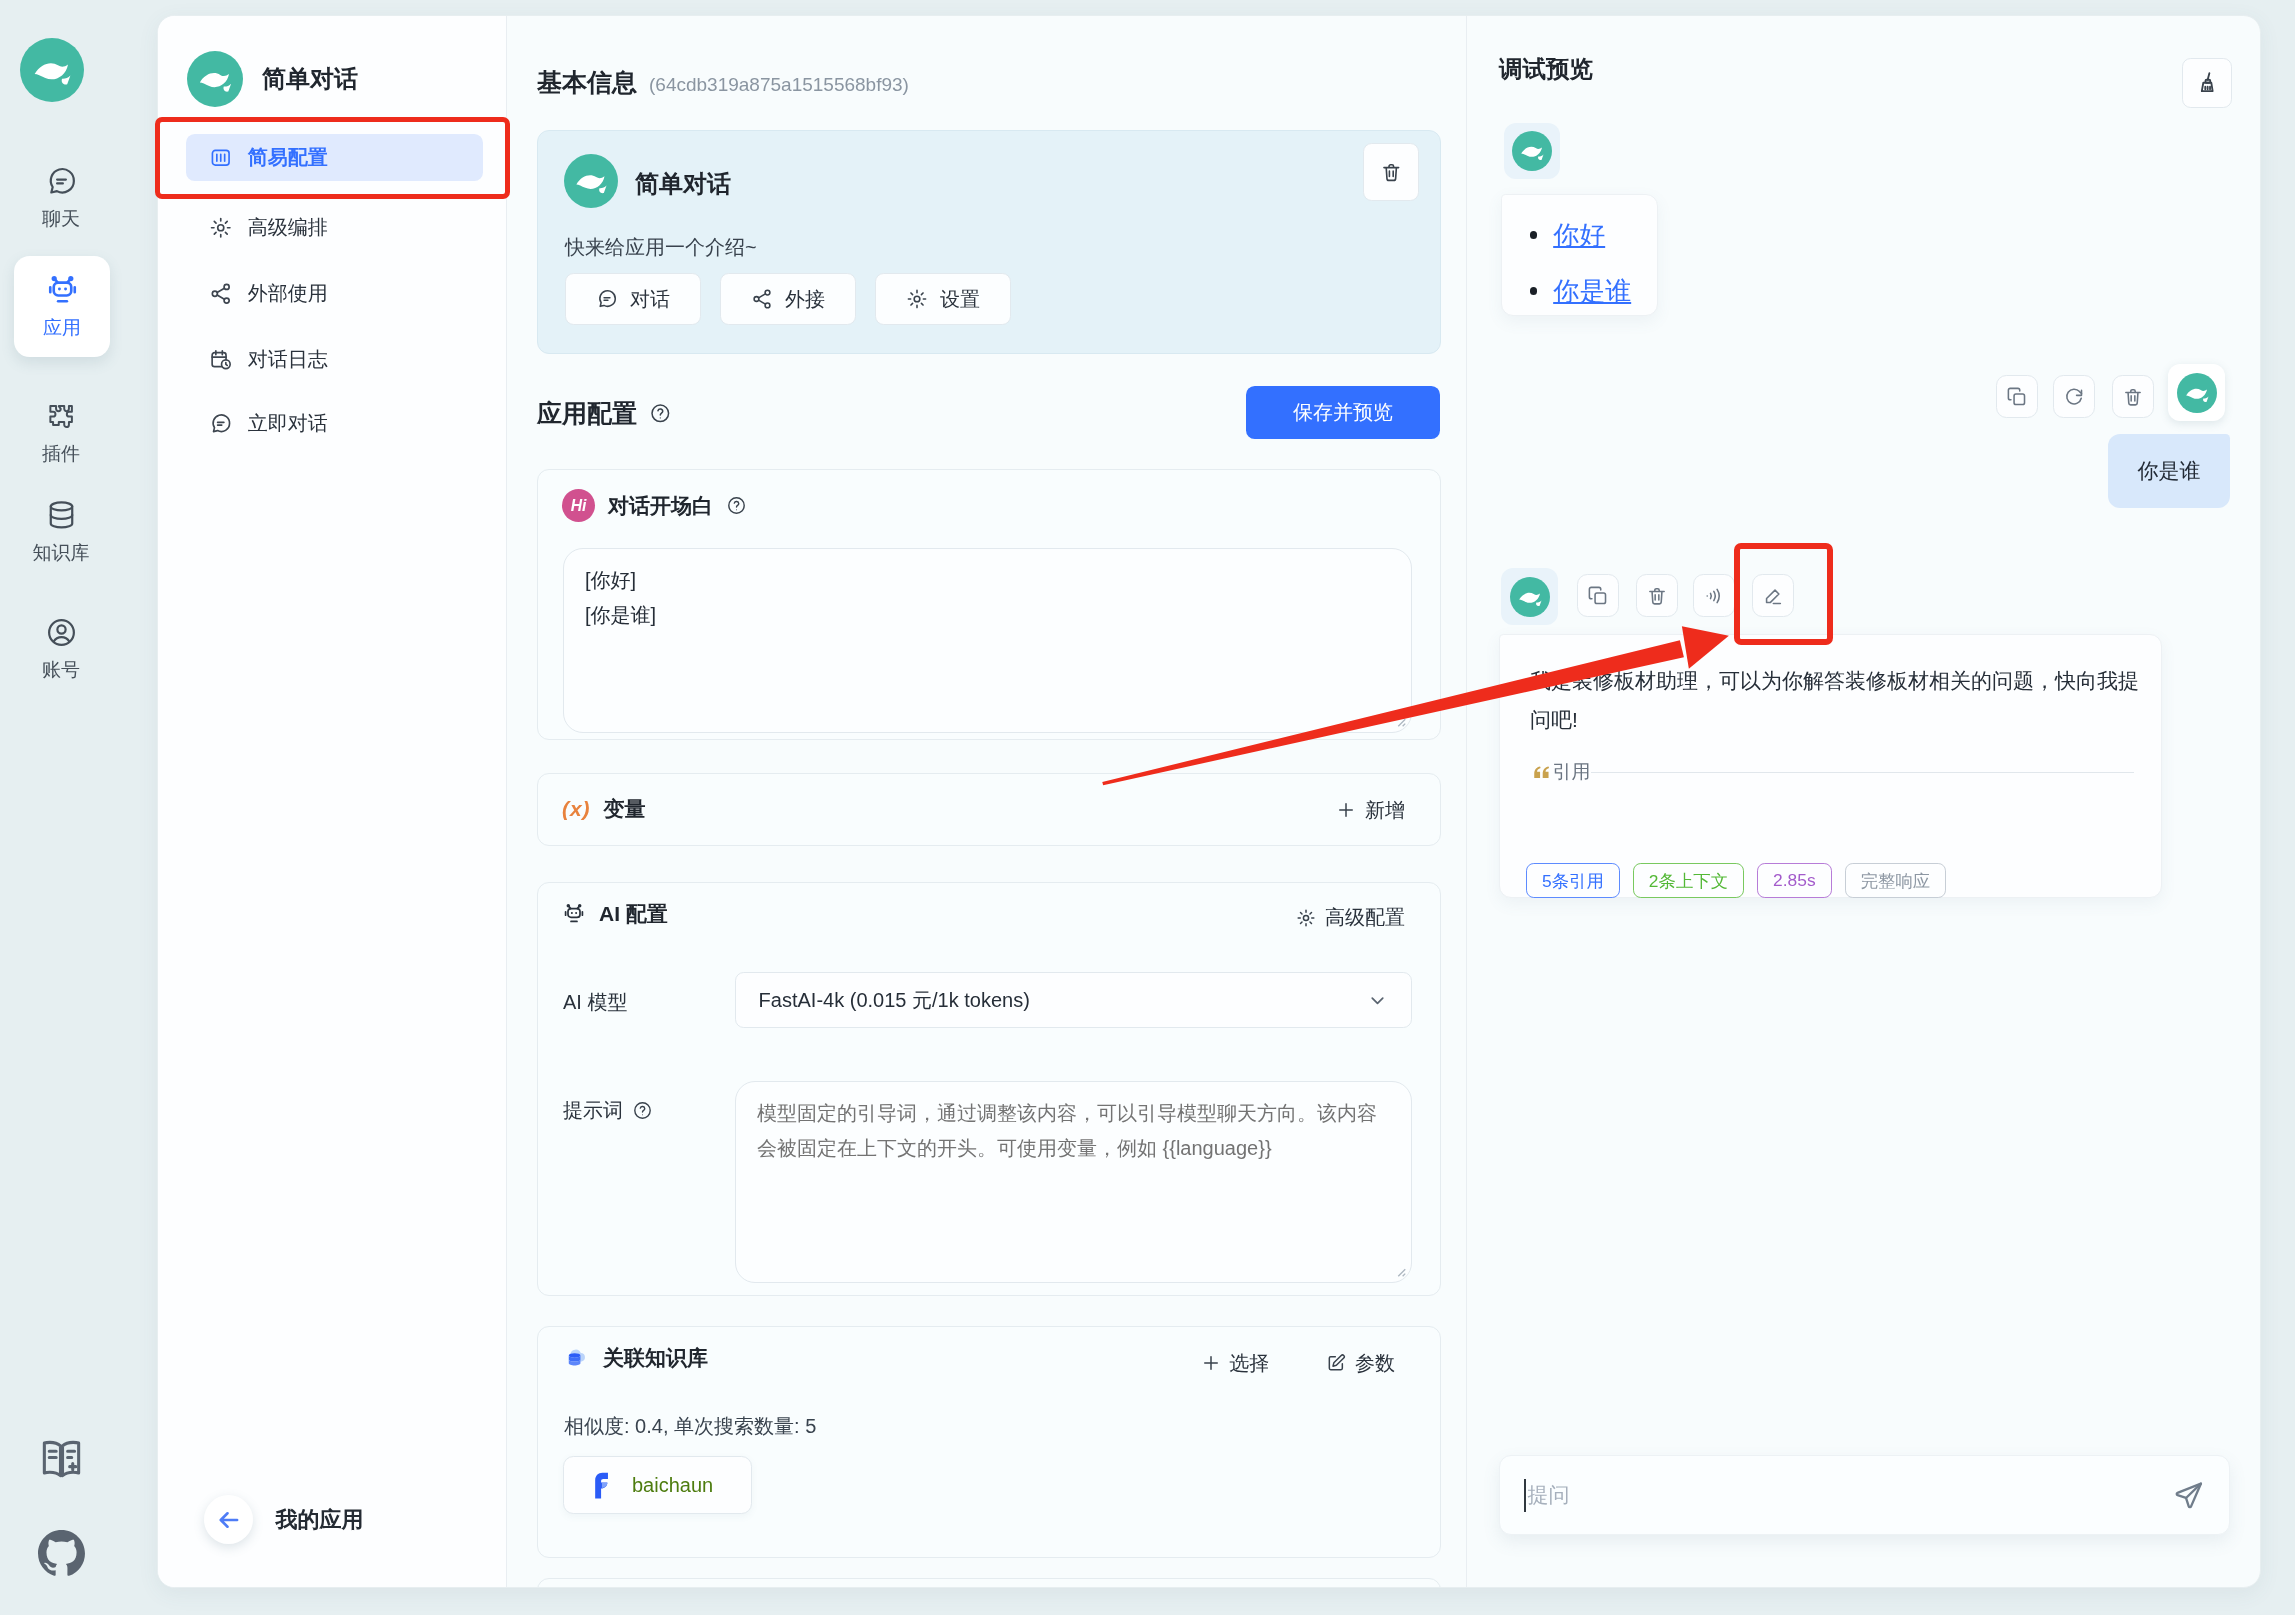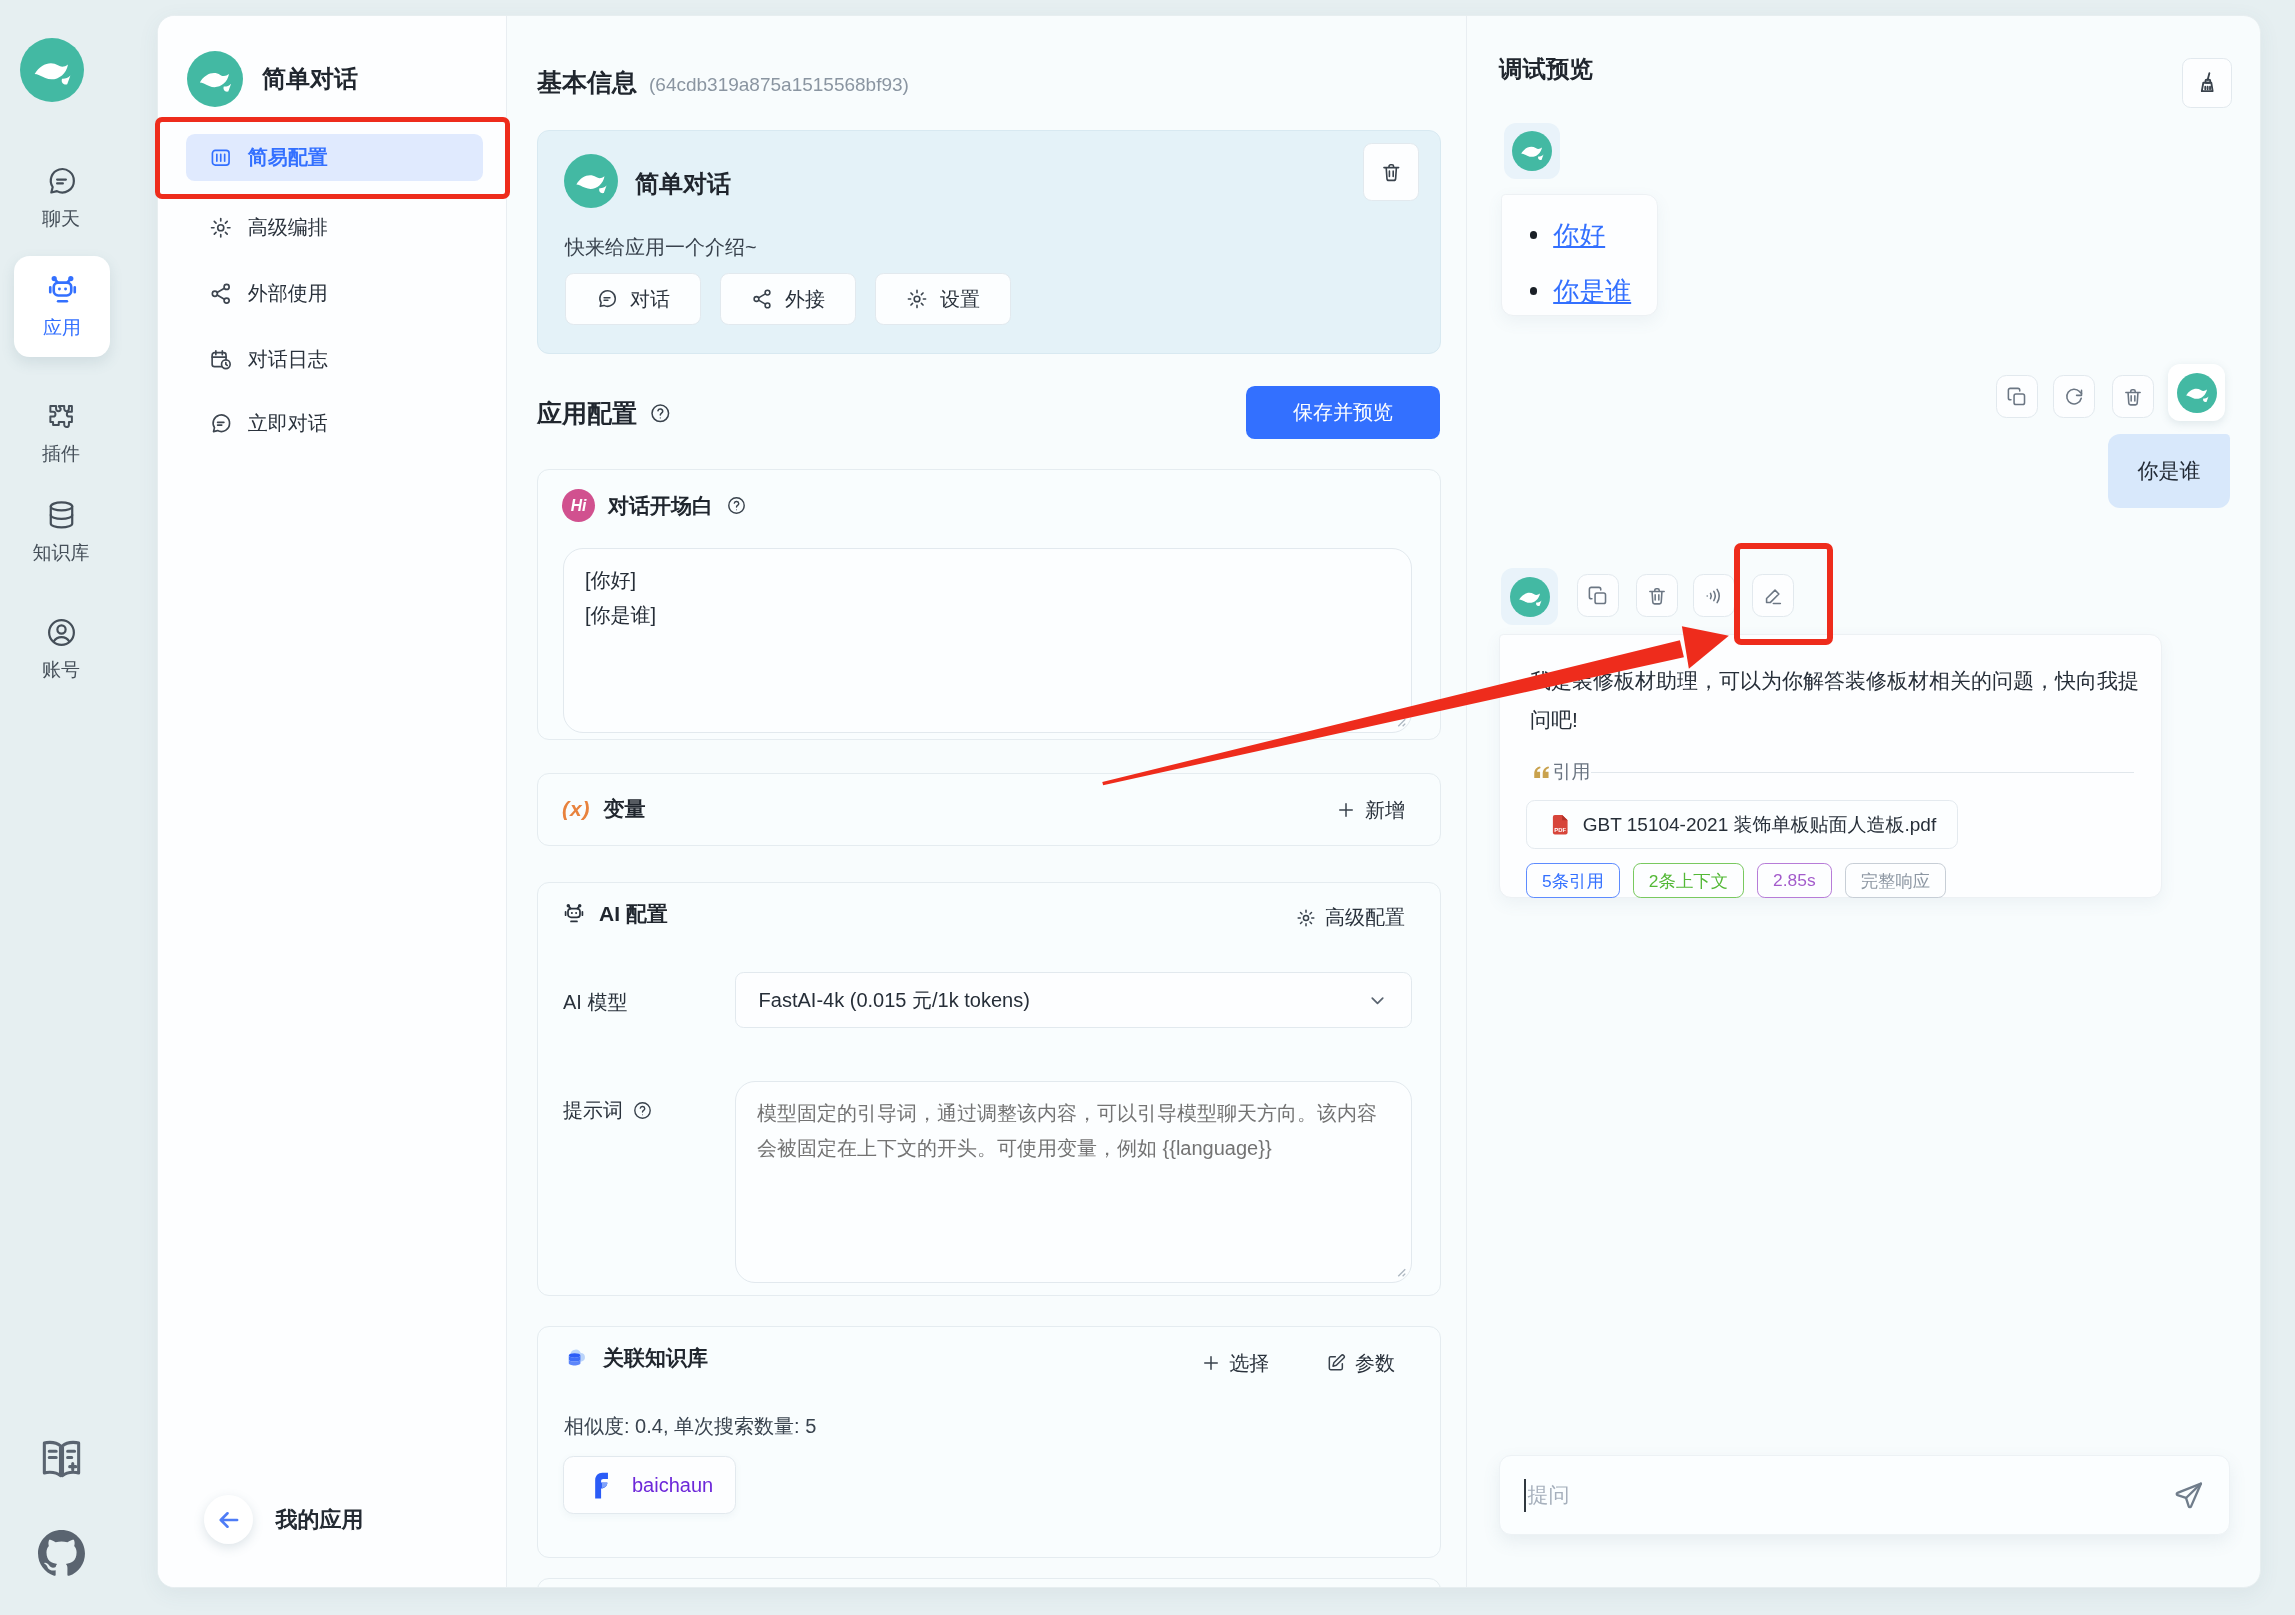--- a/index.html
+++ b/index.html
@@ -56,21 +56,21 @@
   .ta{position:absolute;inset:0;padding:14px 21px;font-size:20px;line-height:35px;color:#262E38;white-space:pre-wrap;box-sizing:border-box;font-family:"Liberation Sans","DejaVu Sans",sans-serif;cursor:text}
   .ta.ph{color:#737373}
   .grip{position:absolute;right:4.3px;bottom:4.3px;width:14px;height:14px;stroke:#AEB8C2;stroke-width:1.6;fill:none}
   .var-x{font-size:21px;font-weight:bold;font-style:italic;color:#E8823D;letter-spacing:0.9px}
   .link-btn{display:flex;align-items:center;gap:8.7px;font-size:20px;color:#2A323C;cursor:pointer}
   .link-btn svg{width:20px;height:20px;fill:none;stroke:#39424C;stroke-width:1.8;stroke-linecap:round;stroke-linejoin:round}
   .form-label{position:absolute;font-size:20px;color:#2A323C;display:flex;align-items:center;gap:8.7px}
   .select{position:absolute;height:56px;background:#FDFEFF;border:0.9px solid #E2E9EE;border-radius:8.7px;display:flex;align-items:center;justify-content:space-between;padding:0 22.6px;box-sizing:border-box;font-size:20px;color:#262E38;cursor:pointer}
   .select svg{width:21px;height:21px;fill:none;stroke:#5A6470;stroke-width:2;stroke-linecap:round;stroke-linejoin:round}
   .kb-info{position:absolute;left:26px;top:86px;font-size:20px;color:#39434E}
-  .kb-chip{position:absolute;left:25px;top:129px;height:56px;padding:0 22px 0 21px;display:flex;align-items:center;gap:14px;background:#FDFEFF;border:0.9px solid #E2E9EE;border-radius:10.4px;box-shadow:0 2.6px 7px rgba(90,115,135,.06);font-size:20px;color:#6d28d9;cursor:pointer}
+  .kb-chip{position:absolute;left:25px;top:129px;height:56px;padding:0 38px 0 21px;display:flex;align-items:center;gap:14px;background:#FDFEFF;border:0.9px solid #E2E9EE;border-radius:10.4px;box-shadow:0 2.6px 7px rgba(90,115,135,.06);font-size:20px;color:#4d7c0f;cursor:pointer}
   .kb-actions{position:absolute;right:45px;top:22.6px;display:flex;gap:57px}
   
   .dbg-title{position:absolute;left:32px;top:37px;font-size:23.5px;font-weight:bold;color:#20262E}
   .chip-avatar{display:flex;align-items:center;justify-content:center;border-radius:12px}
   .chip-avatar.bot{background:#E9F3FA}
   .chip-avatar.user{background:#FFFFFF;box-shadow:0 2.6px 8.7px rgba(80,110,130,.14)}
   .chip-avatar svg{width:40px;height:40px}
   .white-card{position:absolute;background:#FDFEFF;border:0.9px solid #EDF1F4;box-shadow:0 5.2px 15.7px rgba(90,120,140,.07);border-radius:12px;box-sizing:border-box}
   .welcome-list{padding:22.6px 8.7px 8.7px 12px;display:flex;flex-direction:column;gap:21px}
   .welcome-item{display:flex;align-items:center;gap:15.7px;font-size:26px}
@@ -564,26 +564,20 @@
 
       <div class="white-card" style="left:32px;top:618px;width:663px;height:264px;border-top-left-radius:4.3px">
         <div class="ai-text">我是装修板材助理，可以为你解答装修板材相关的问题，快向我提问吧!</div>
         <div class="quote-row">
           <svg style="width:22.6px;height:22.6px;color:#C9A24E" viewBox="0 0 26 26" width="22.6" height="22.6">
               <use href="#i-quote"></use>
             </svg>
           <span class="quote-label">引用</span>
           <span class="quote-line"></span>
         </div>
-        <div class="pdf-chip">
-          <svg style="width:23.5px;height:23.5px" viewBox="0 0 27 27" width="23.5" height="23.5">
-              <use href="#i-pdf"></use>
-            </svg>
-          <span>GBT 15104-2021 装饰单板贴面人造板.pdf</span>
-        </div>
         <div class="badge-row">
           <span class="badge blue">5条引用</span>
           <span class="badge green">2条上下文</span>
           <span class="badge purple">2.85s</span>
           <span class="badge gray">完整响应</span>
         </div>
       </div>
 
       <div class="chat-input">
         <span class="caret"></span>

